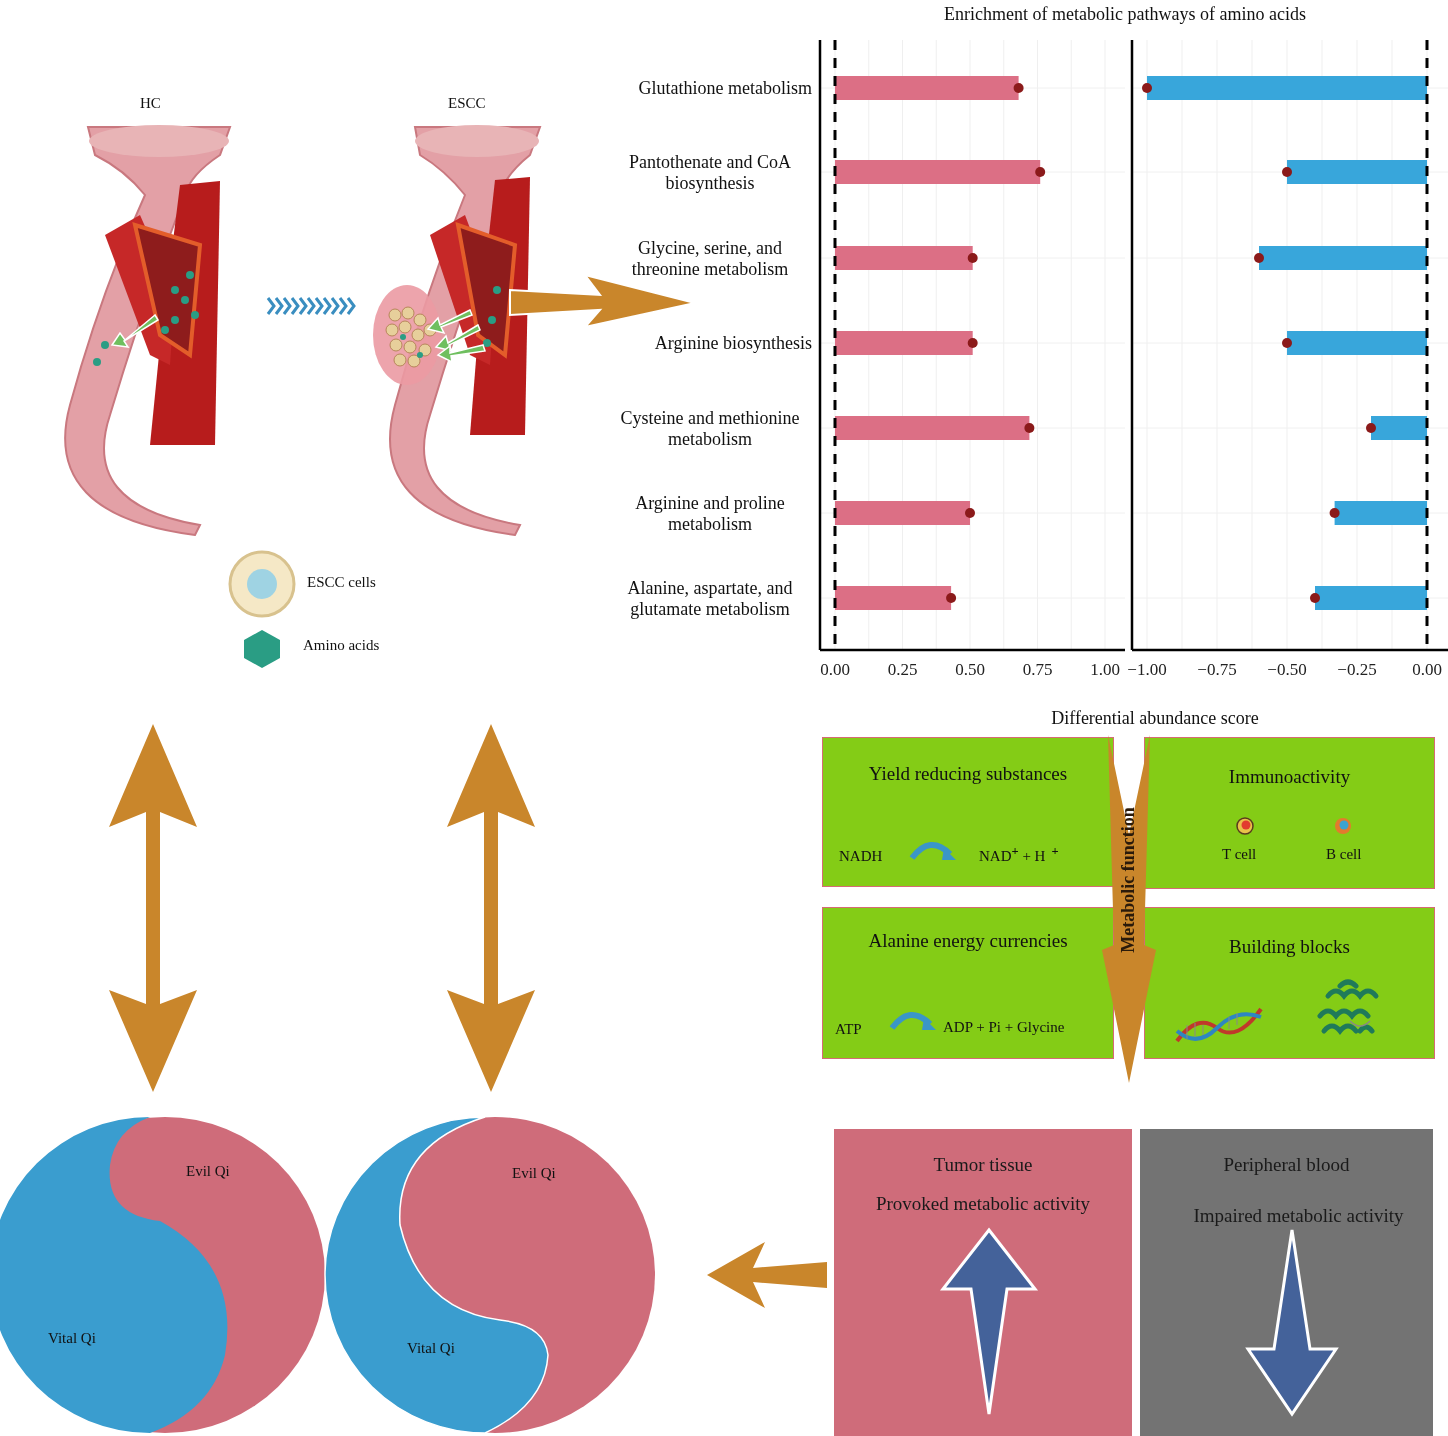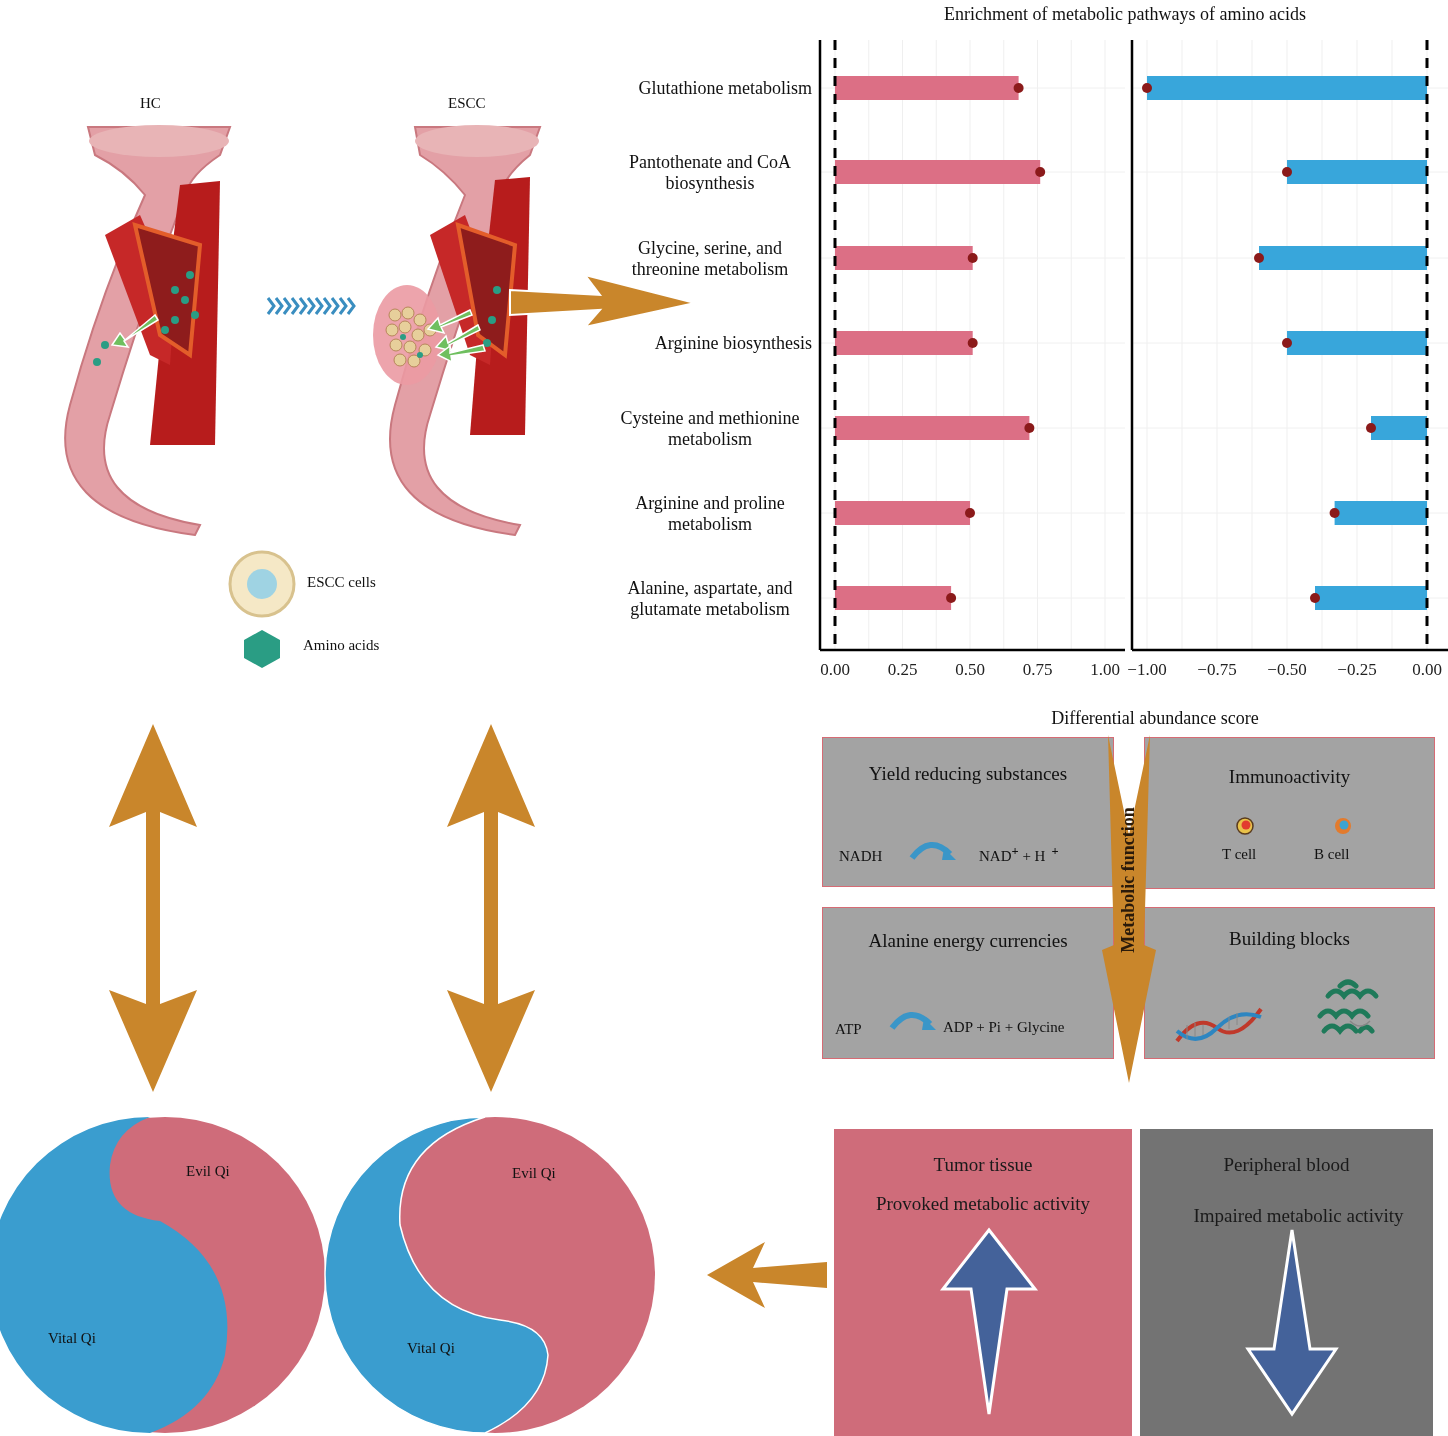--- a/index.html
+++ b/index.html
@@ -1,19 +1,19 @@
 <!DOCTYPE html>
 <html><head>
 <meta charset="utf-8">
 <style>
   html,body{margin:0;padding:0;background:#fff;}
   body{width:1448px;height:1436px;position:relative;overflow:hidden;font-family:"Liberation Serif","DejaVu Serif",serif;color:#111;}
   .abs{position:absolute;}
   .lbl{font-size:15px;}
-  .ybox{position:absolute;border:1.5px solid #d66b74;background:#a3a3a3;}
+  .ybox{position:absolute;border:1.5px solid #d66b74;background:#84cc16;}
   .ybox .title{position:absolute;left:0;right:0;text-align:center;font-size:19px;}
   .panel{position:absolute;margin-top:8px;}
   .panel .t{position:absolute;left:0;right:0;text-align:center;font-size:19px;color:#1a1a1a;}
   svg text{font-family:"Liberation Serif","DejaVu Serif",serif;}
 </style>
 </head>
 <body>
 
 <div class="abs lbl" style="left:140px;top:95px;">HC</div>
 <div class="abs lbl" style="left:448px;top:95px;">ESCC</div>
@@ -206,33 +206,33 @@
   <div class="title" style="top:28px;">Immunoactivity</div>
   <svg class="abs" style="left:90px;top:78px;" width="20" height="20">
       <circle cx="10" cy="10" r="8" fill="#e9c24a" stroke="#5a3b1e" stroke-width="1.5"></circle>
       <circle cx="11" cy="9" r="4.5" fill="#e23c2f"></circle>
     </svg>
   <svg class="abs" style="left:188px;top:78px;" width="20" height="20">
       <circle cx="10" cy="10" r="8" fill="#e37b2d"></circle>
       <circle cx="11" cy="9" r="4.5" fill="#3da3cf"></circle>
     </svg>
   <div class="abs lbl" style="left:77px;top:108px;">T cell</div>
-  <div class="abs lbl" style="left:169px;top:108px;text-align:center;">B cell</div>
+  <div class="abs lbl" style="left:181px;top:108px;text-align:center;">B cell</div>
 </div>
 <div class="ybox" style="left:822px;top:907px;width:290px;height:150px;">
   <div class="title" style="top:22px;">Alanine energy currencies</div>
   <div class="abs lbl" style="left:12px;top:113px;">ATP</div>
   <svg class="abs" style="left:65px;top:98px;" width="50" height="28">
       <path d="M4 22 Q22 -2 42 18" fill="none" stroke="#3a96c8" stroke-width="6"></path>
       <path d="M36 12 L48 24 L34 24 Z" fill="#3a96c8"></path>
     </svg>
   <div class="abs lbl" style="left:120px;top:111px;">ADP + Pi + Glycine</div>
 </div>
 <div class="ybox" style="left:1144px;top:907px;width:289px;height:150px;">
-  <div class="title" style="top:20px;">Building blocks</div>
+  <div class="title" style="top:28px;">Building blocks</div>
   <svg class="abs" style="left:30px;top:95px;" width="90" height="45">
     <path d="M2 38 Q22 10 42 25 T86 6" fill="none" stroke="#c0392b" stroke-width="4"></path>
     <path d="M2 28 Q22 45 42 25 T86 14" fill="none" stroke="#2e86c1" stroke-width="4"></path>
     <g stroke="#888" stroke-width="1">
         <line x1="12" y1="22" x2="12" y2="36"></line>
         <line x1="20" y1="20" x2="20" y2="34"></line>
         <line x1="28" y1="22" x2="28" y2="32"></line>
         <line x1="54" y1="14" x2="54" y2="26"></line>
         <line x1="62" y1="10" x2="62" y2="22"></line>
       </g>

